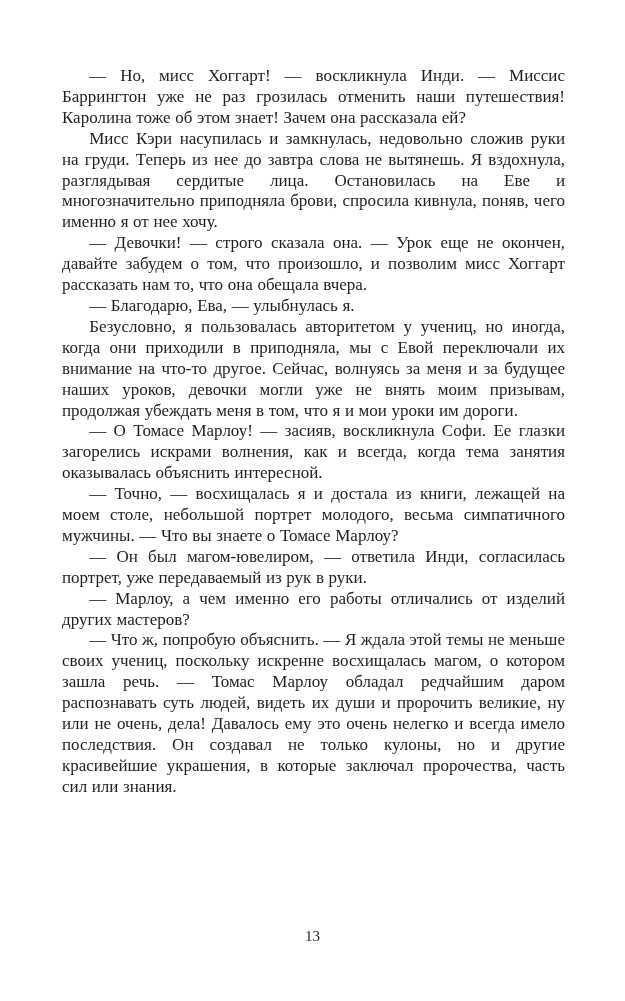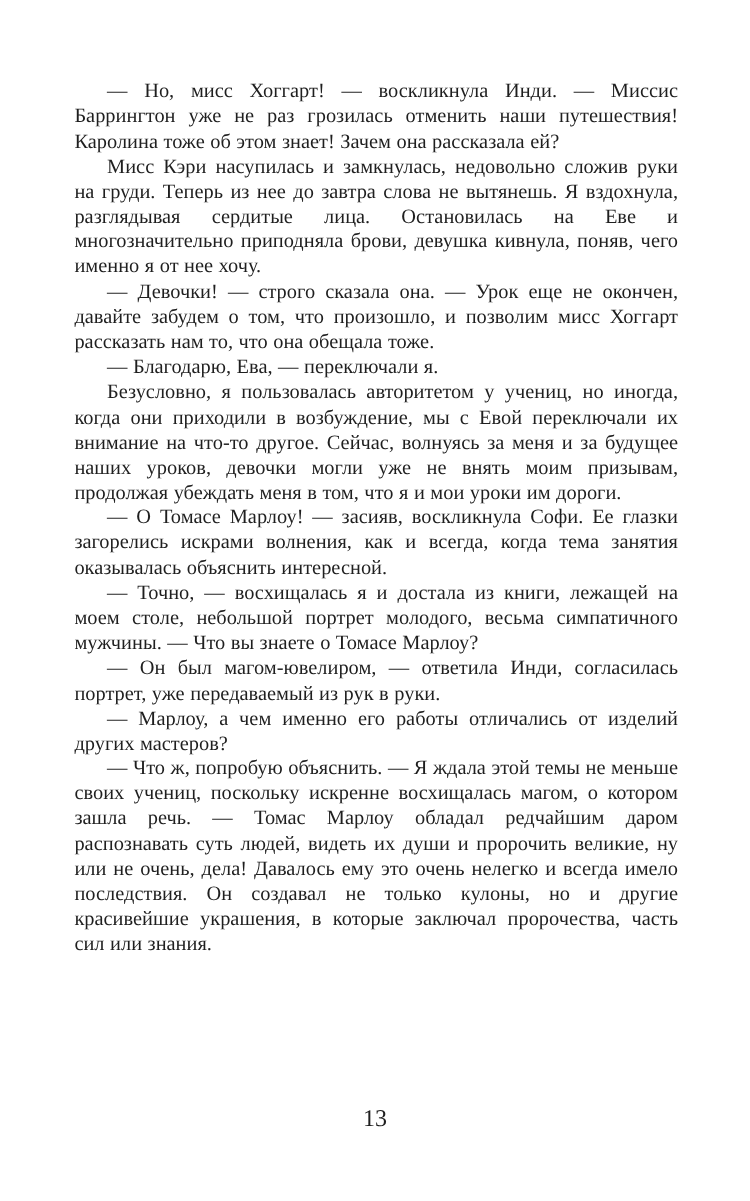--- a/index.html
+++ b/index.html
@@ -28,32 +28,32 @@
     -webkit-hyphens: auto;
     word-spacing: 0.02em;
   }
   .page-number {
     position: absolute;
     bottom: 56px;
     left: 0;
     width: 100%;
     text-align: center;
     text-indent: 0;
-    font-size: 20px;
+    font-size: 15px;
     color: #1f1f1f;
   }
 </style>
 </head>
 <body>
 
 <div class="page">
   <p>— Но, мисс Хоггарт! — воскликнула Инди. — Миссис Баррингтон уже не раз грозилась отменить наши путешествия! Каролина тоже об этом знает! Зачем она рассказала ей?</p>
-  <p>Мисс Кэри насупилась и замкнулась, недовольно сложив руки на груди. Теперь из нее до завтра слова не вытянешь. Я вздохнула, разглядывая сердитые лица. Остановилась на Еве и многозначительно приподняла брови, девушка кивнула, поняв, чего именно я от нее хочу.</p>
-  <p>— Девочки! — строго сказала она. — Урок еще не окончен, давайте забудем о том, что произошло, и позволим мисс Хоггарт рассказать нам то, что она обещала тоже.</p>
-  <p>— Благодарю, Ева, — переключали я.</p>
-  <p>Безусловно, я пользовалась авторитетом у учениц, но иногда, когда они приходили в возбуждение, мы с Евой переключали их внимание на что-то другое. Сейчас, волнуясь за меня и за будущее наших уроков, девочки могли уже не внять моим призывам, продолжая убеждать меня в том, что я и мои уроки им дороги.</p>
+  <p>Мисс Кэри насупилась и замкнулась, недовольно сложив руки на груди. Теперь из нее до завтра слова не вытянешь. Я вздохнула, разглядывая сердитые лица. Остановилась на Еве и многозначительно приподняла брови, спросила кивнула, поняв, чего именно я от нее хочу.</p>
+  <p>— Девочки! — строго сказала она. — Урок еще не окончен, давайте забудем о том, что произошло, и позволим мисс Хоггарт рассказать нам то, что она обещала вчера.</p>
+  <p>— Благодарю, Ева, — улыбнулась я.</p>
+  <p>Безусловно, я пользовалась авторитетом у учениц, но иногда, когда они приходили в приподняла, мы с Евой переключали их внимание на что-то другое. Сейчас, волнуясь за меня и за будущее наших уроков, девочки могли уже не внять моим призывам, продолжая убеждать меня в том, что я и мои уроки им дороги.</p>
   <p>— О Томасе Марлоу! — засияв, воскликнула Софи. Ее глазки загорелись искрами волнения, как и всегда, когда тема занятия оказывалась объяснить интересной.</p>
   <p>— Точно, — восхищалась я и достала из книги, лежащей на моем столе, небольшой портрет молодого, весьма симпатичного мужчины. — Что вы знаете о Томасе Марлоу?</p>
   <p>— Он был магом-ювелиром, — ответила Инди, согласилась портрет, уже передаваемый из рук в руки.</p>
   <p>— Марлоу, а чем именно его работы отличались от изделий других мастеров?</p>
   <p>— Что ж, попробую объяснить. — Я ждала этой темы не меньше своих учениц, поскольку искренне восхищалась магом, о котором зашла речь. — Томас Марлоу обладал редчайшим даром распознавать суть людей, видеть их души и пророчить великие, ну или не очень, дела! Давалось ему это очень нелегко и всегда имело последствия. Он создавал не только кулоны, но и другие красивейшие украшения, в которые заключал пророчества, часть сил или знания.</p>
   <div class="page-number">13</div>
 </div>
 
 </body></html>

